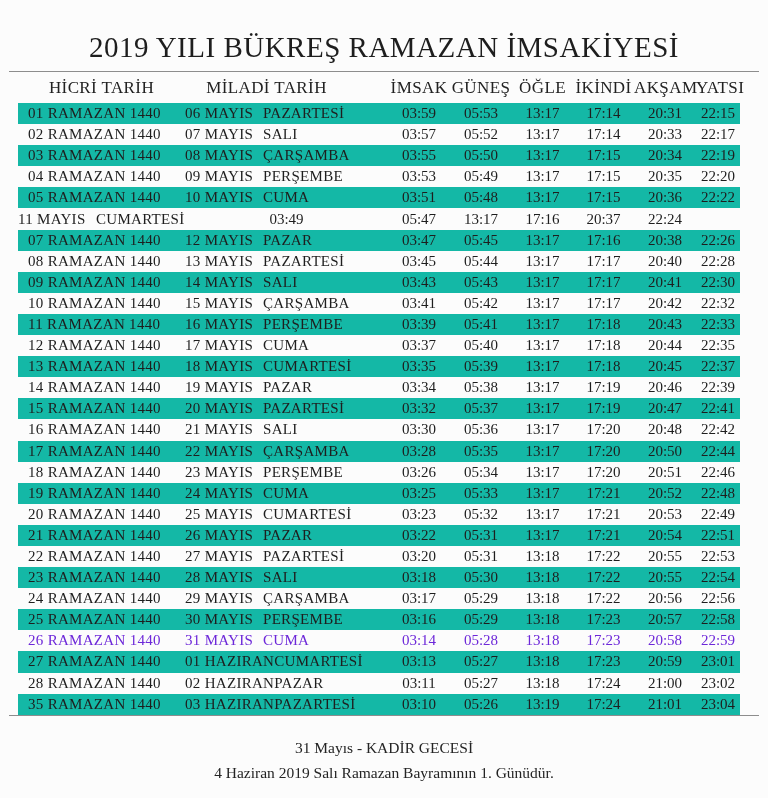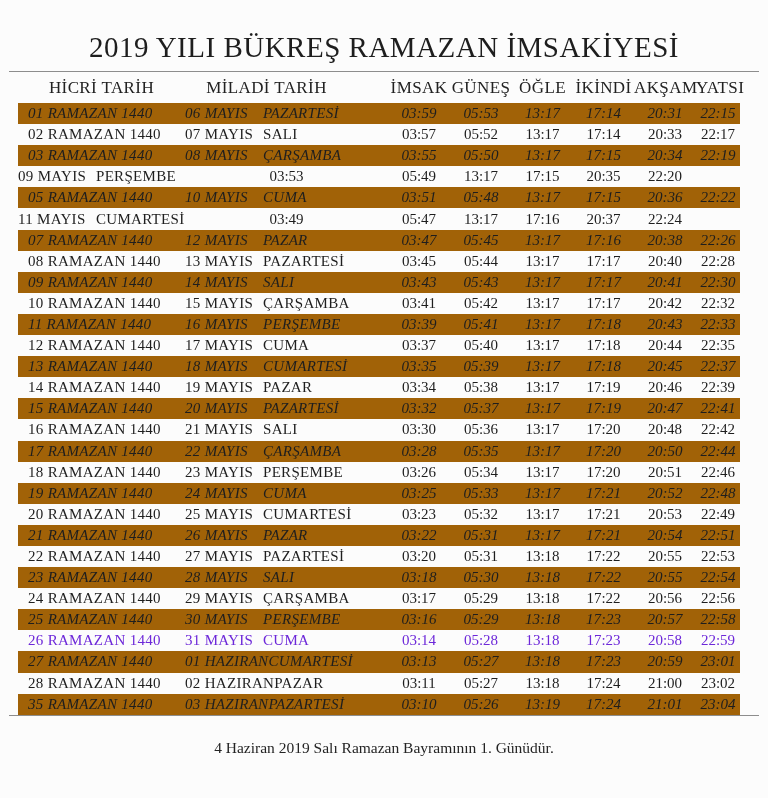--- a/index.html
+++ b/index.html
@@ -18,21 +18,21 @@
   .grid-row {
     display:grid;
     grid-template-columns:167px 203px 62px 62px 61px 61px 62px 44px;
     margin-left:18px; width:722px; align-items:center;
   }
   .header-row { height:31px; font-size:17px; letter-spacing:0.4px; color:#222; }
   .header-row .hc { text-align:center; white-space:nowrap; }
   .header-row .h-hicri { text-align:center; }
   .header-row .h-miladi { transform:translateX(-20px); }
   .row { height:21.1px; font-size:15px; }
-  .row.alt { background:#a16207;font-style:italic; }
+  .row.alt { background:#14b8a6; }
   .row.highlight { color:#6d28d9; }
   .c-hicri { padding-left:10px; letter-spacing:0.3px; white-space:nowrap; }
   .c-miladi { white-space:nowrap; }
   .c-miladi .mdate { display:inline-block; min-width:78px; letter-spacing:0.3px; }
   .c-miladi .mday { letter-spacing:0.3px; }
   .c-time { text-align:center; }
   .footer { margin-top:19px; text-align:center; font-size:15.5px; line-height:25.5px; color:#242424; }
   .footer p { margin:0; }
 </style>
 </head>
@@ -86,20 +86,21 @@
         <span class="mdate">08 MAYIS</span><span class="mday">ÇARŞAMBA</span>
       </div>
       <div class="c-time">03:55</div>
       <div class="c-time">05:50</div>
       <div class="c-time">13:17</div>
       <div class="c-time">17:15</div>
       <div class="c-time">20:34</div>
       <div class="c-time">22:19</div>
     </div>
       <div class="grid-row row">
+      <div class="c-hicri">04 RAMAZAN 1440</div>
       <div class="c-miladi">
         <span class="mdate">09 MAYIS</span><span class="mday">PERŞEMBE</span>
       </div>
       <div class="c-time">03:53</div>
       <div class="c-time">05:49</div>
       <div class="c-time">13:17</div>
       <div class="c-time">17:15</div>
       <div class="c-time">20:35</div>
       <div class="c-time">22:20</div>
     </div>
@@ -400,16 +401,17 @@
       <div class="c-time">13:19</div>
       <div class="c-time">17:24</div>
       <div class="c-time">21:01</div>
       <div class="c-time">23:04</div>
     </div>
     </div>
 
   <div class="rule"></div>
 
   <div class="footer">
+    <p>31 Mayıs - KADİR GECESİ</p>
     <p>4 Haziran 2019 Salı Ramazan Bayramının 1. Günüdür.</p>
   </div>
 
 </div>
 
 </body></html>

